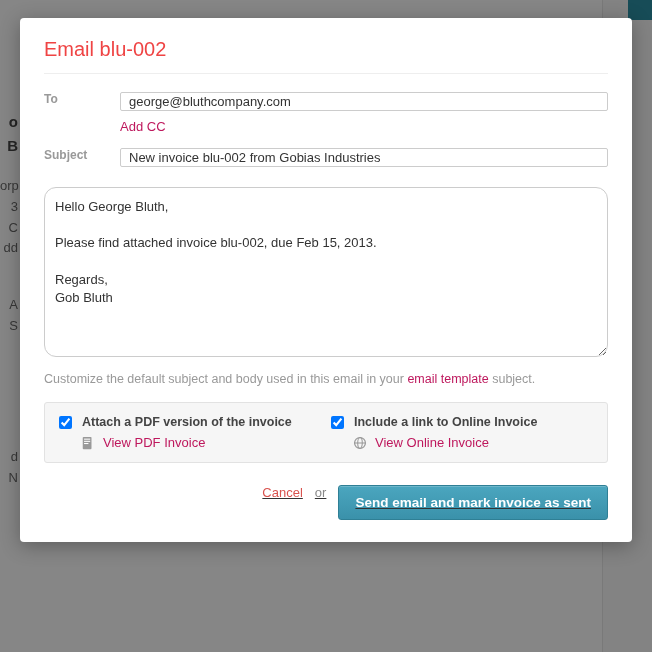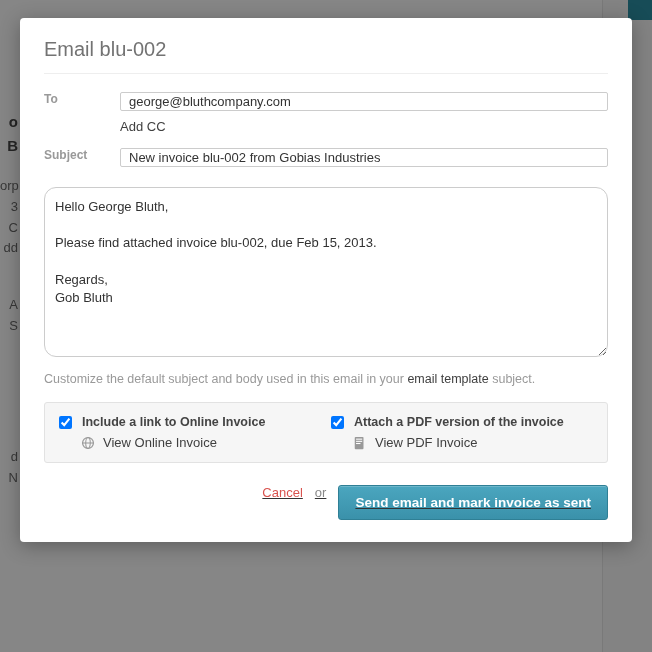--- a/index.html
+++ b/index.html
@@ -34,21 +34,21 @@
     position: absolute;
     left: 20px; right: 20px; top: 18px;
     background: #fff;
     border-radius: 4px;
     box-shadow: 0 4px 20px rgba(0,0,0,0.3);
     padding: 20px 24px 22px 24px;
   }
   .modal-title {
     font-size: 20px;
     font-weight: 500;
-    color: #737373;
+    color: #ef4444;
     padding-bottom: 12px;
     border-bottom: 1px solid #eee;
     margin-bottom: 18px;
   }
   .form-row {
     display: flex;
     align-items: flex-start;
     margin-bottom: 8px;
   }
   .form-row .label {
@@ -61,21 +61,21 @@
   .text-input {
     width: 100%;
     height: 19px;
     padding: 5px 8px;
     border: 1px solid #ccc;
     border-radius: 2px;
     font-size: 13px;
     color: #333;
     font-family: inherit;
   }
-  .link { color: #404040; text-decoration: none; cursor: pointer; }
+  .link { color: #be185d; text-decoration: none; cursor: pointer; }
   .add-cc-row { margin: 4px 0 14px 76px; font-size: 13px; }
   .body-area {
     width: 100%;
     height: 170px;
     border: 1px solid #ccc;
     border-radius: 12px;
     padding: 10px;
     font-size: 13px;
     font-family: inherit;
     color: #333;
@@ -199,50 +199,50 @@
 Gob Bluth</textarea>
 
   <div class="helper">
     <span>Customize the default subject and body used in this email in your </span><a class="link">email template</a><span> subject.</span>
   </div>
 
   <div class="attach-box">
     <div class="attach-col">
       <div class="attach-head">
         <input type="checkbox" checked="" style="">
-        <span>Include a link to Online Invoice</span>
-      </div>
-      <div class="attach-sub">
-        <span class="icon-globe">
-          <svg viewBox="0 0 16 16" width="14" height="14">
-              <circle cx="8" cy="8" r="6.2" fill="none" stroke="#999" stroke-width="1.4"></circle>
-              <ellipse cx="8" cy="8" rx="2.6" ry="6.2" fill="none" stroke="#999" stroke-width="1.2"></ellipse>
-              <line x1="1.8" y1="8" x2="14.2" y2="8" stroke="#999" stroke-width="1.2"></line>
-            </svg>
-        </span>
-        <a class="link">View Online Invoice</a>
-      </div>
-    </div>
-    <div class="attach-col">
-      <div class="attach-head">
-        <input type="checkbox" checked="" style="">
         <span>Attach a PDF version of the invoice</span>
       </div>
       <div class="attach-sub">
         <span class="icon-pdf">
           <svg viewBox="0 0 16 16" width="14" height="14">
               <rect x="2" y="1" width="10" height="14" rx="1" fill="#999"></rect>
               <rect x="3.5" y="3" width="7" height="1.2" fill="#fff"></rect>
               <rect x="3.5" y="5.5" width="7" height="1.2" fill="#fff"></rect>
               <rect x="3.5" y="8" width="5" height="1.2" fill="#fff"></rect>
             </svg>
         </span>
         <a class="link">View PDF Invoice</a>
       </div>
     </div>
+    <div class="attach-col">
+      <div class="attach-head">
+        <input type="checkbox" checked="" style="">
+        <span>Include a link to Online Invoice</span>
+      </div>
+      <div class="attach-sub">
+        <span class="icon-globe">
+          <svg viewBox="0 0 16 16" width="14" height="14">
+              <circle cx="8" cy="8" r="6.2" fill="none" stroke="#999" stroke-width="1.4"></circle>
+              <ellipse cx="8" cy="8" rx="2.6" ry="6.2" fill="none" stroke="#999" stroke-width="1.2"></ellipse>
+              <line x1="1.8" y1="8" x2="14.2" y2="8" stroke="#999" stroke-width="1.2"></line>
+            </svg>
+        </span>
+        <a class="link">View Online Invoice</a>
+      </div>
+    </div>
   </div>
 
   <div class="footer">
     <a class="cancel">Cancel</a>
     <span class="or">or</span>
     <button class="btn-primary">Send email and mark invoice as sent</button>
   </div>
 </div>
 
 </body></html>

